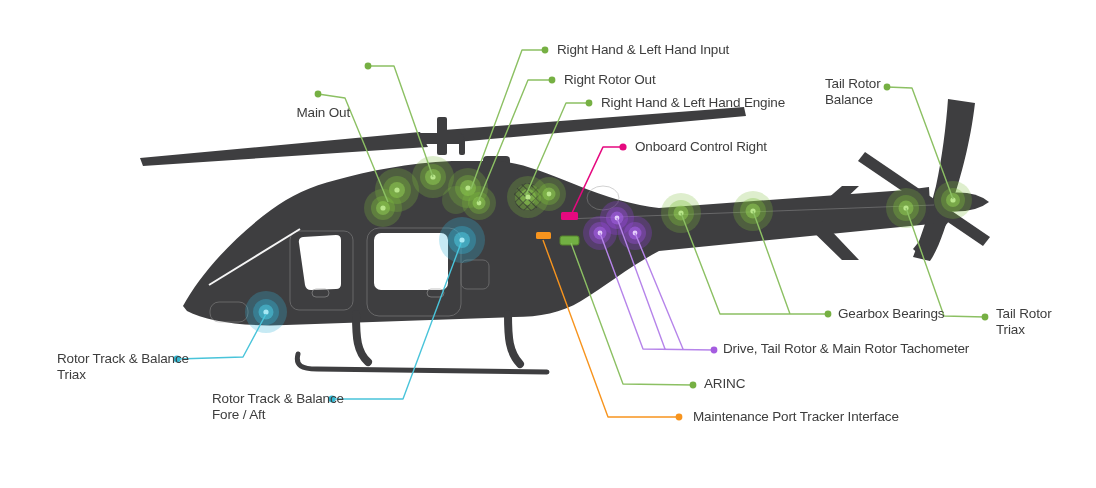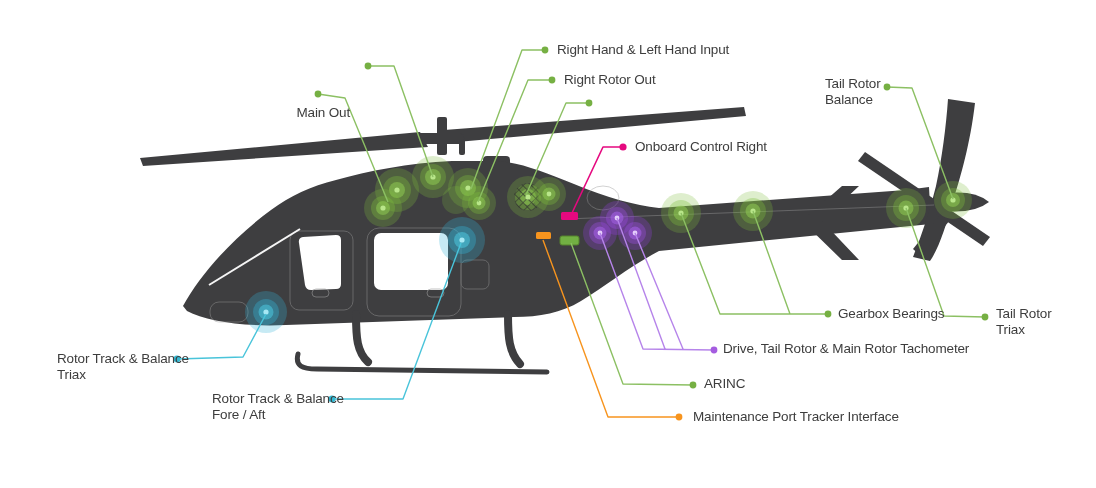--- a/index.html
+++ b/index.html
@@ -229,20 +229,23 @@
 
   <div class="label lbl-main-out">
       <span class="line">Main Out</span>
     </div>
   <div class="label lbl-input">
       <span class="line">Right Hand &amp; Left Hand Input</span>
     </div>
   <div class="label lbl-tail-rotor-out">
       <span class="line">Right Rotor Out</span>
     </div>
+  <div class="label lbl-engine">
+      <span class="line">Right Hand &amp; Left Hand Engine</span>
+    </div>
   <div class="label lbl-ocu">
       <span class="line">Onboard Control Right</span>
     </div>
   <div class="label lbl-gearbox">
     <span class="line">Tail Rotor</span>
     <span class="line">Balance</span>
   </div>
   <div class="label lbl-hanger">
       <span class="line">Gearbox Bearings</span>
     </div>

